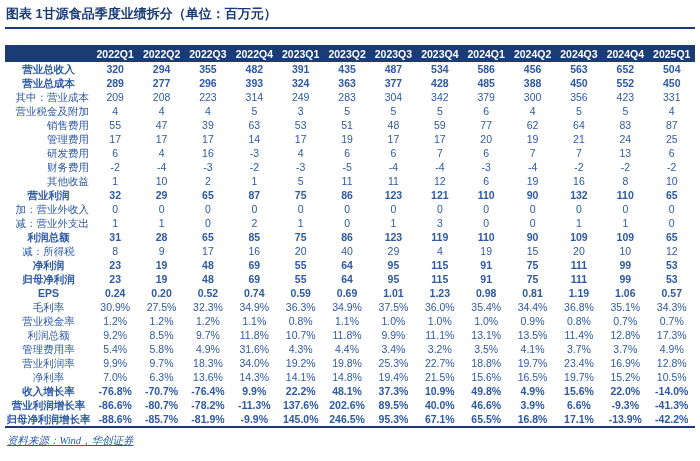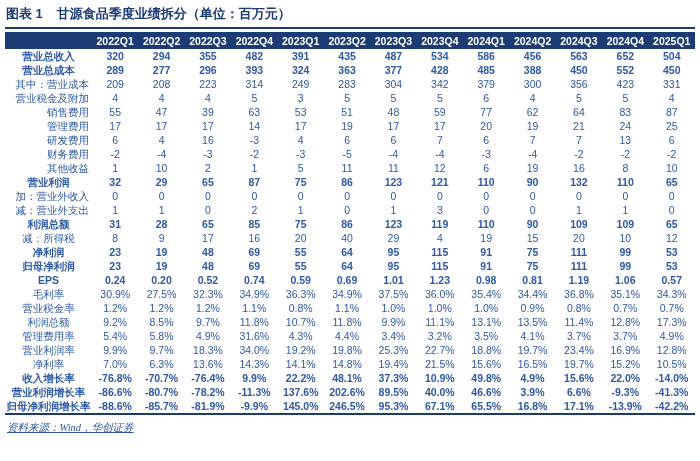--- a/index.html
+++ b/index.html
@@ -8,29 +8,29 @@
     --white:#FFFFFF;
   }
   *{box-sizing:border-box;}
   html,body{margin:0;padding:0;}
   body{
     width:700px;height:461px;overflow:hidden;background:#FFFFFF;
     font-family:"Liberation Sans","DejaVu Sans",sans-serif;
   }
   .page{padding:2px 5px 0 5px;}
   .figure-title{
-    display:flex;align-items:flex-end;gap:14px;
+    display:flex;align-items:flex-end;
     color:var(--navy);font-weight:bold;font-size:13px;
     padding:3px 2px 4px 1px;
     border-bottom:2.5px solid var(--navy);
   }
   .figure-title .fig-label{white-space:nowrap;}
   .figure-title .fig-text{white-space:nowrap;}
   table.qtable{
-    width:690px;margin-top:3px;
+    width:690px;margin-top:16px;
     border-collapse:collapse;table-layout:fixed;
     border-bottom:2.5px solid var(--navy);
   }
   table.qtable th,table.qtable td{
     padding:0;white-space:nowrap;overflow:hidden;
   }
   table.qtable thead th{
     background:var(--navy);color:var(--white);
     font-size:10.5px;font-weight:bold;height:17px;text-align:center;
   }

